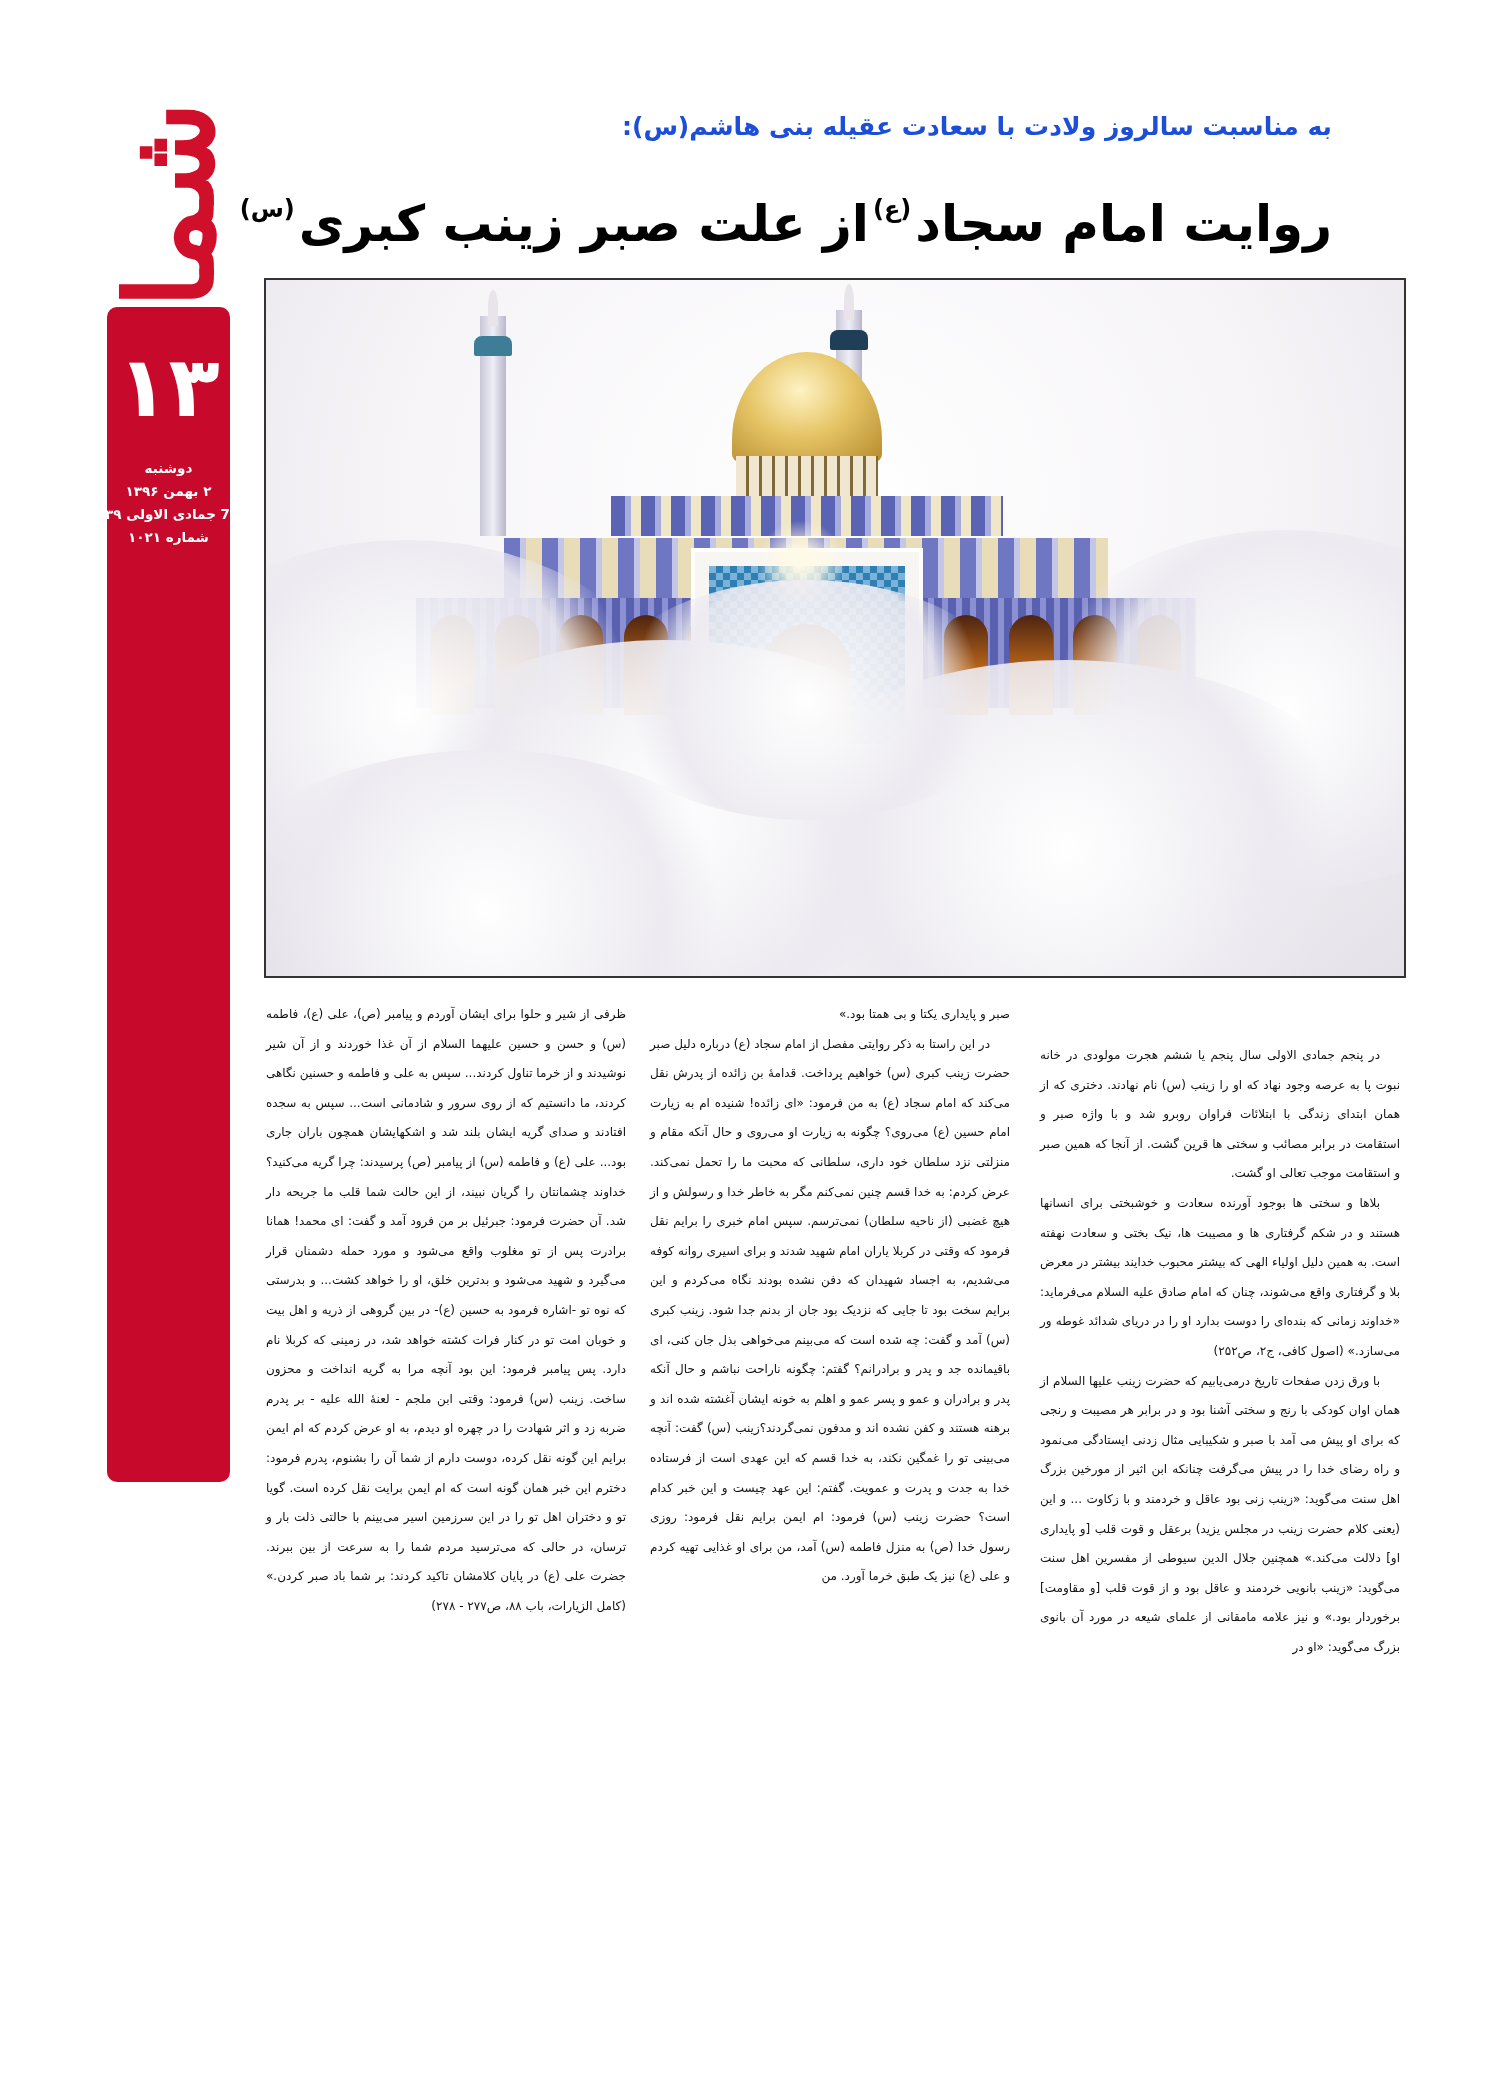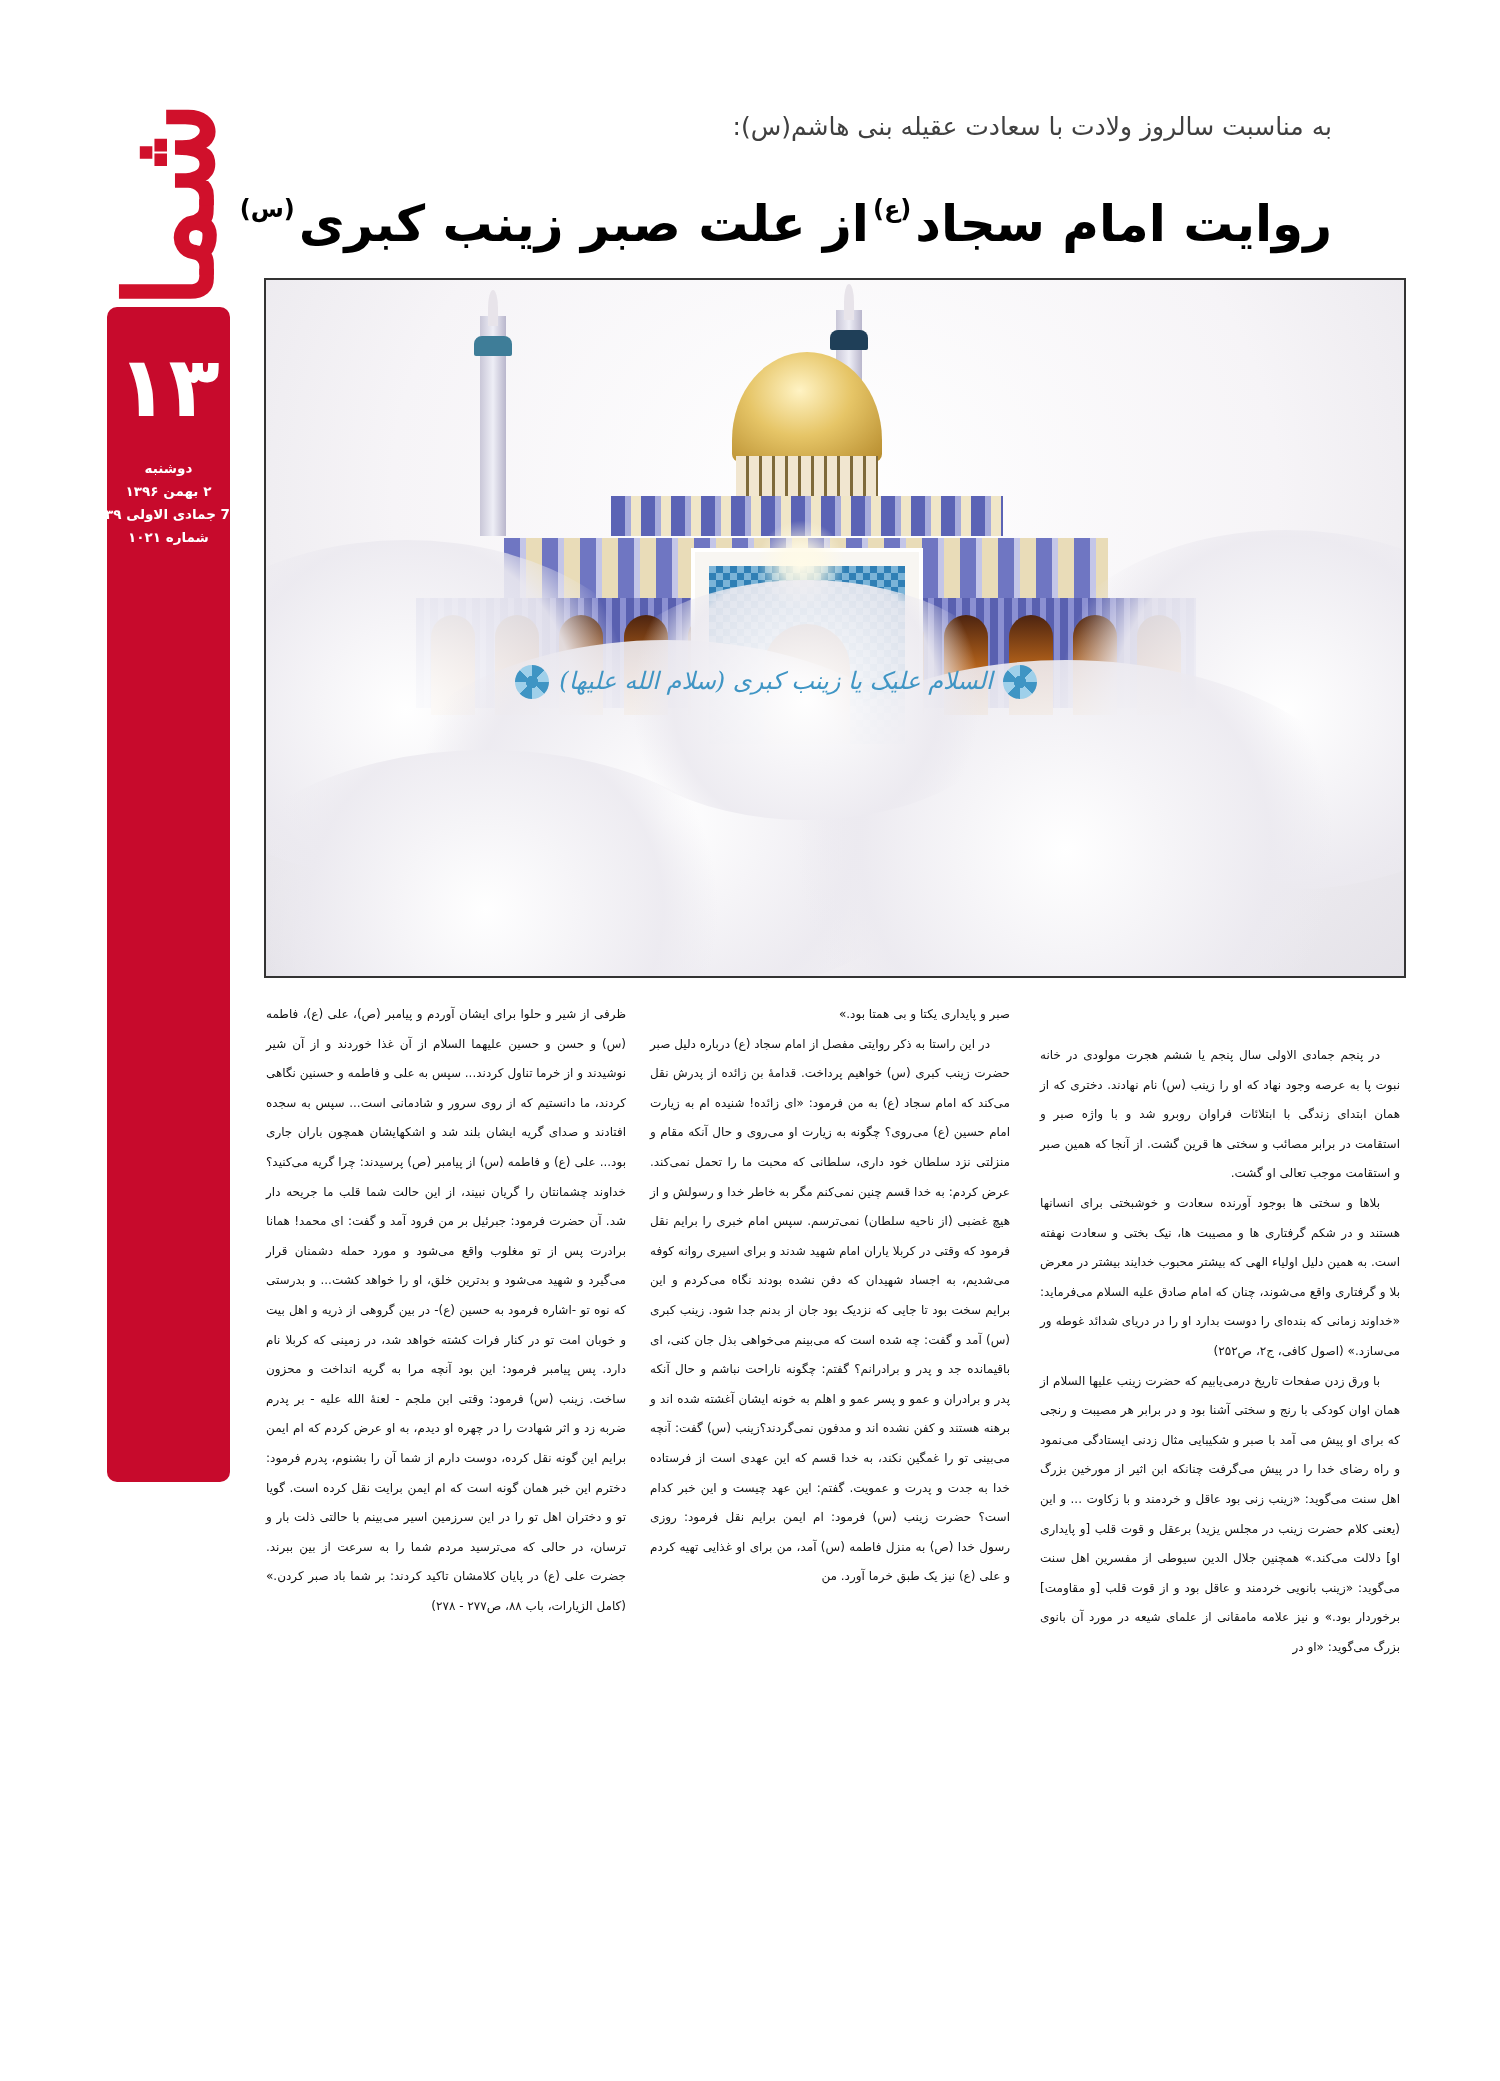--- a/index.html
+++ b/index.html
@@ -25,21 +25,21 @@
   .page-number {
     position: absolute; left: 0; right: 0; top: 38px; text-align: center;
     font-family: "DejaVu Sans", sans-serif; font-weight: bold; color: #fff; font-size: 84px; line-height: 1;
   }
   .side-meta { position: absolute; left: 0; right: 0; top: 150px; text-align: center; color: #fff; direction: rtl; }
   .side-meta div { font-size: 13.5px; font-weight: bold; line-height: 23px; white-space: nowrap; }
 
   
   .kicker {
     position: absolute; right: 168px; top: 112px; width: 1100px; text-align: right; direction: rtl;
-    font-family: "DejaVu Sans", sans-serif; font-weight: normal; font-size: 25px; color: #404040;
+    font-family: "DejaVu Sans", sans-serif; font-weight: bold; font-size: 25px; color: #1d4ed8;
   }
   .headline {
     position: absolute; right: 168px; top: 160px; width: 1150px; text-align: right; direction: rtl;
     font-family: "DejaVu Sans", sans-serif; font-weight: bold; font-size: 50px; color: #000; letter-spacing: -1px; margin-top: 35px;
   }
   .headline sup { font-size: 24px; vertical-align: 24px; margin: 0 4px; }
 
   
   .hero {
     position: absolute; left: 264px; top: 278px; width: 1142px; height: 700px;
@@ -139,23 +139,20 @@
     </div>
   <div class="glow"></div>
 
   <div class="cloud" style="left:-120px; top:260px; width:520px; height:340px;"></div>
   <div class="cloud" style="left:760px; top:250px; width:520px; height:360px;"></div>
   <div class="cloud" style="left:100px; top:360px; width:600px; height:360px;"></div>
   <div class="cloud" style="left:480px; top:380px; width:640px; height:380px;"></div>
   <div class="cloud" style="left:-60px; top:470px; width:560px; height:320px;"></div>
   <div class="cloud" style="left:330px; top:300px; width:420px; height:240px;"></div>
 
-  <div class="calligraphy">
-    <span class="ornament"></span><span>السلام علیک یا زینب کبری (سلام الله علیها)</span><span class="ornament"></span>
-  </div>
 </div>
 
 <div class="col col-right">
   <p class="indent">در پنجم جمادی الاولی سال پنجم یا ششم هجرت مولودی در خانه نبوت پا به عرصه وجود نهاد که او را زینب (س) نام نهادند. دختری که از همان ابتدای زندگی با ابتلائات فراوان روبرو شد و با واژه صبر و استقامت در برابر مصائب و سختی ها قرین گشت. از آنجا که همین صبر و استقامت موجب تعالی او گشت.</p>
   <p class="indent">بلاها و سختی ها بوجود آورنده سعادت و خوشبختی برای انسانها هستند و در شکم گرفتاری ها و مصیبت ها، نیک بختی و سعادت نهفته است. به همین دلیل اولیاء الهی که بیشتر محبوب خدایند بیشتر در معرض بلا و گرفتاری واقع می‌شوند، چنان که امام صادق علیه السلام می‌فرماید: «خداوند زمانی که بنده‌ای را دوست بدارد او را در دریای شدائد غوطه ور می‌سازد.» (اصول کافی، ج۲، ص۲۵۲)</p>
   <p class="indent">با ورق زدن صفحات تاریخ درمی‌یابیم که حضرت زینب علیها السلام از همان اوان کودکی با رنج و سختی آشنا بود و در برابر هر مصیبت و رنجی که برای او پیش می آمد با صبر و شکیبایی مثال زدنی ایستادگی می‌نمود و راه رضای خدا را در پیش می‌گرفت چنانکه ابن اثیر از مورخین بزرگ اهل سنت می‌گوید: «زینب زنی بود عاقل و خردمند و با زکاوت ... و این (یعنی کلام حضرت زینب در مجلس یزید) برعقل و قوت قلب [و پایداری او] دلالت می‌کند.» همچنین جلال الدین سیوطی از مفسرین اهل سنت می‌گوید: «زینب بانویی خردمند و عاقل بود و از قوت قلب [و مقاومت] برخوردار بود.» و نیز علامه مامقانی از علمای شیعه در مورد آن بانوی بزرگ می‌گوید: «او در</p>
 </div>
 
 <div class="col col-middle">
   <p>صبر و پایداری یکتا و بی همتا بود.»</p>

